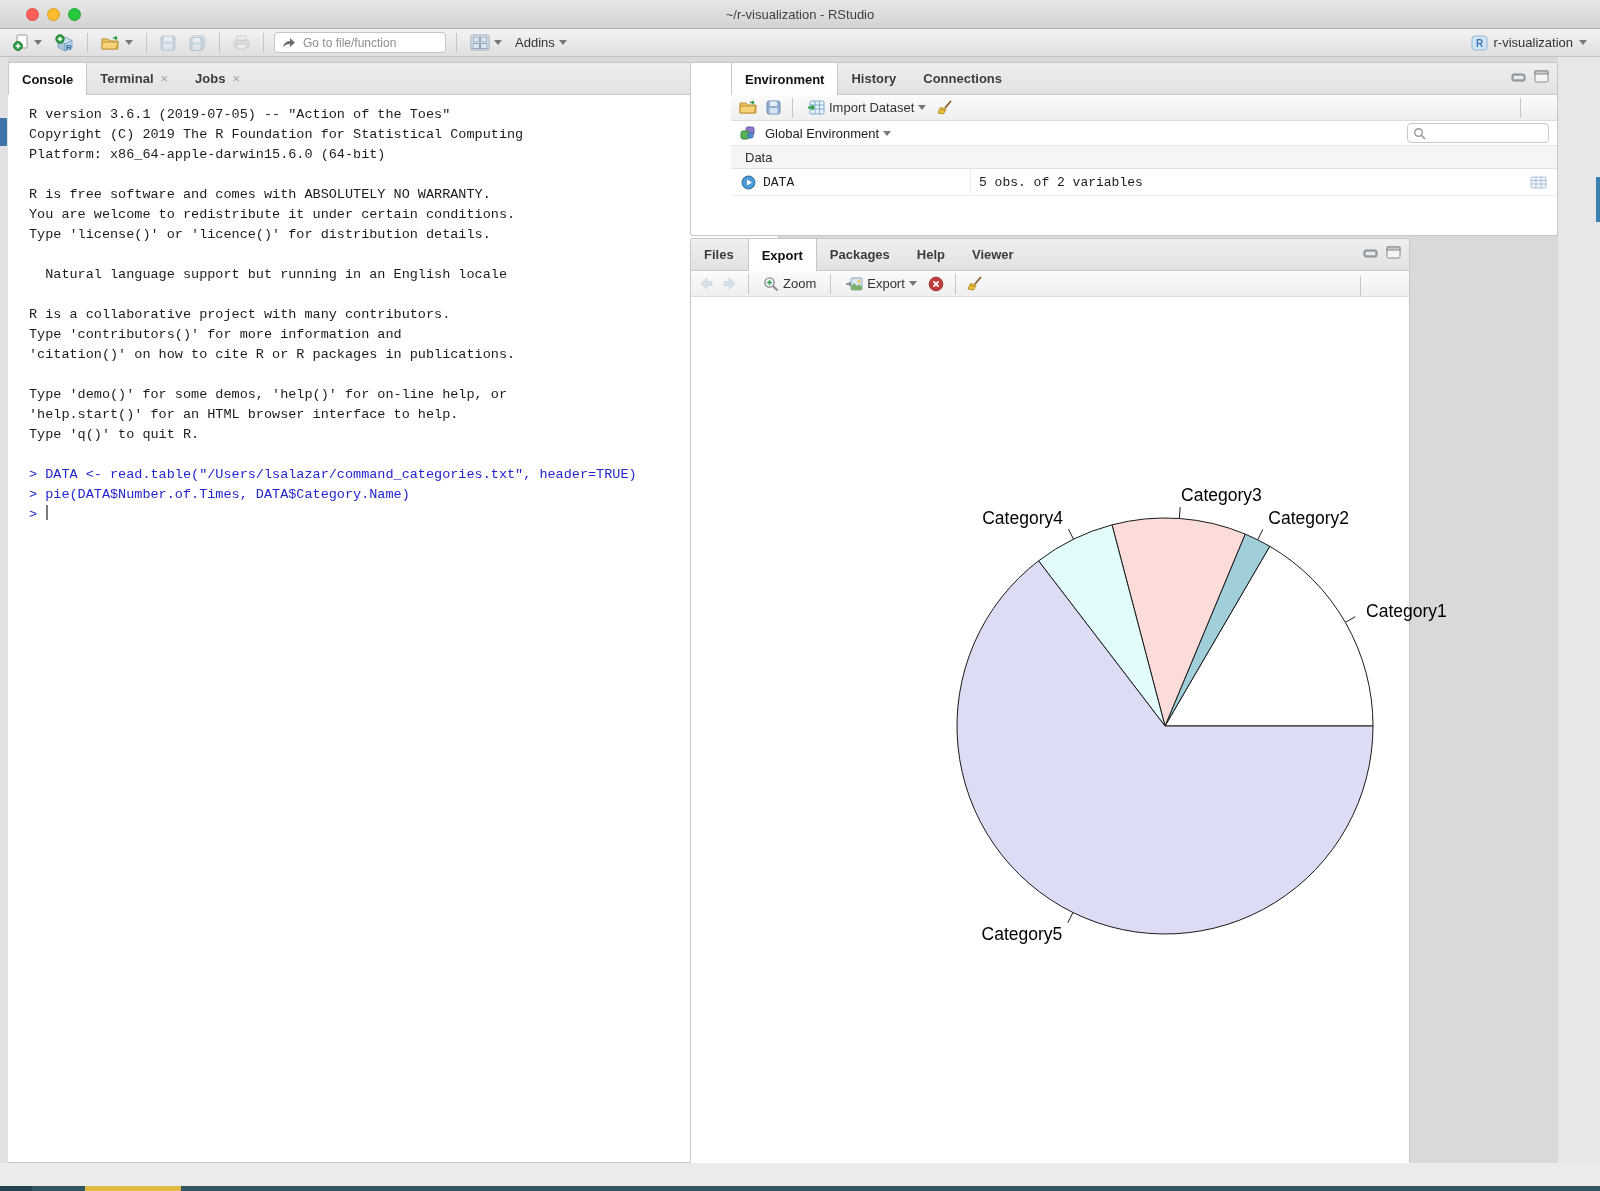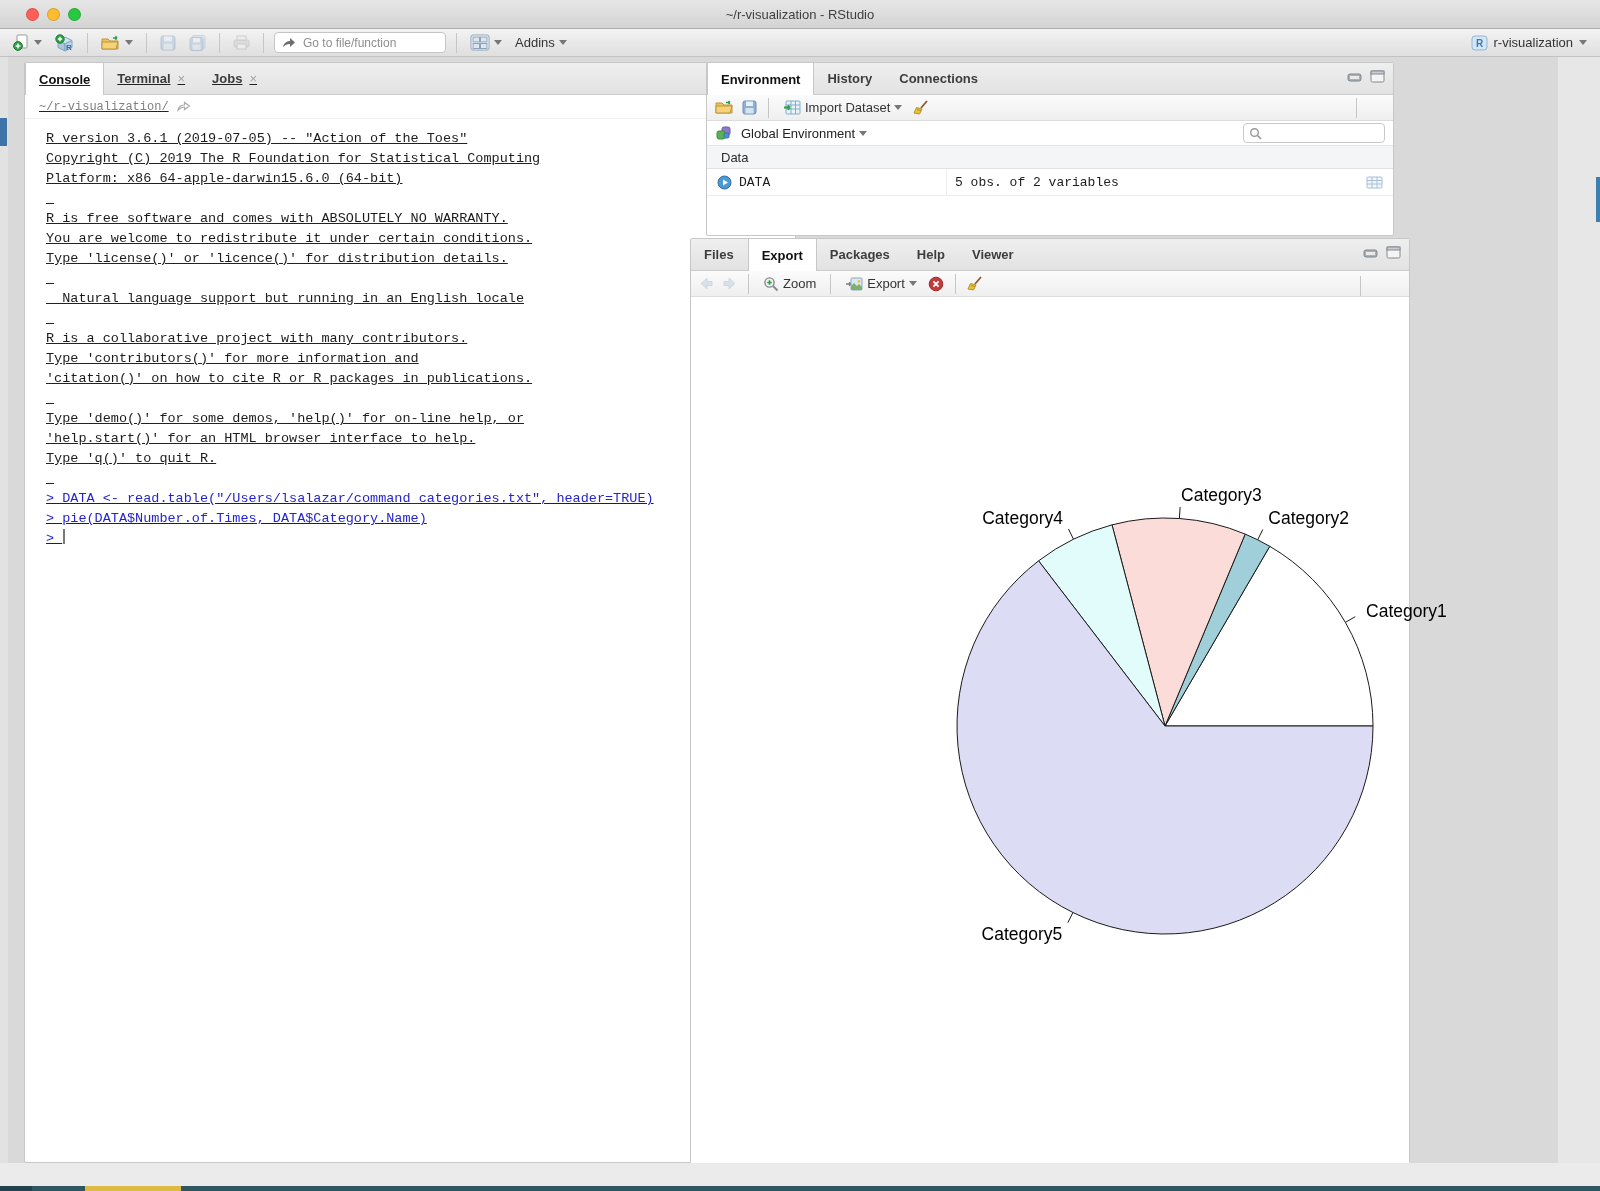--- a/index.html
+++ b/index.html
@@ -28,22 +28,22 @@
   .goto-box { display:flex; align-items:center; gap:7px; width:172px; height:21px;
     background:#fff; border:1px solid #C5C5C5; border-radius:4px; padding:0 7px; }
   .goto-box input { border:none; outline:none; width:130px; font-size:12px; color:#8b5cf6;
     font-family:"Liberation Sans",sans-serif; background:transparent; }
   .goto-box input::placeholder { color:#8E8E8E; }
   .toolbar-label { font-size:13px; color:#333; }
   .project-btn { margin-left:auto; display:flex; align-items:center; gap:6px; }
 
   
   .pane { position:absolute; background:#fff; border:1px solid #C7C7C7; border-radius:2px; }
-  #console-pane { left:24px;  top:62px;  width:772px; height:1101px;text-decoration:underline; }
-  #env-pane     { left:706px; top:62px; width:688px; height:174px; }
+  #console-pane { left:7px;  top:62px;  width:772px; height:1101px; }
+  #env-pane     { left:690px; top:62px; width:868px; height:174px;padding-left:40px; }
   #plots-pane   { left:690px; top:238px; width:720px; height:925px; }
 
   .tabbar { height:32px; background:linear-gradient(#EFEFEF,#E2E2E2);
     border-bottom:1px solid #CCCCCC; display:flex; align-items:stretch; position:relative; }
   .tab { display:flex; align-items:center; gap:7px; padding:0 13px; font-size:13px;
     font-weight:bold; color:#3D3D3D; border-right:1px solid transparent; }
   .tab.active { background:#fff; border-left:1px solid #C7C7C7; border-right:1px solid #C7C7C7;
     margin-bottom:-1px; color:#111; }
   .tab .close { color:#A3A3A3; font-size:13px; font-weight:normal; line-height:1; }
   .tab .close::after { content:"×"; }
@@ -223,34 +223,20 @@
       <span class="close"></span>
     </span>
     <span class="pane-ctrl">
       <span>
         <svg width="16" height="15" viewBox="0 0 16 15">
             <rect x="4" y="1" width="11" height="9" rx="1.5" fill="#F2F2F2" stroke="#8C8C8C"></rect>
             <rect x="1" y="5" width="11" height="9" rx="1.5" fill="#FBFBFB" stroke="#8C8C8C"></rect>
             <rect x="1" y="5" width="11" height="3" fill="#C9C9C9" stroke="#8C8C8C"></rect>
           </svg>
       </span>
-    </span>
-  </div>
-  <div class="console-path">
-    <span>~/r-visualization/</span>
-    <span>
-      <svg width="14" height="11" viewBox="0 0 14 11">
-          <path d="M1 9 C2 5 5.5 4 7.5 4 L7.5 1.5 L12.5 5 L7.5 8.5 L7.5 6 C5 6 3 7 1 9 Z" fill="none" stroke="#ABABAB" stroke-width="1.2"></path>
-        </svg>
-    </span>
-    <span style="margin-left:auto" class="disabled">
-      <svg width="15" height="15" viewBox="0 0 15 15">
-          <path d="M13 1 L7 8" stroke="#9A9A9A" stroke-width="1.6"></path>
-          <path d="M3 8 L8 9 L6 13 L1 13 Z" fill="#D8D8D8" stroke="#9A9A9A"></path>
-        </svg>
     </span>
   </div>
   <div id="console-lines"><div class="cline">R version 3.6.1 (2019-07-05) -- "Action of the Toes"</div><div class="cline">Copyright (C) 2019 The R Foundation for Statistical Computing</div><div class="cline">Platform: x86_64-apple-darwin15.6.0 (64-bit)</div><div class="cline">&nbsp;</div><div class="cline">R is free software and comes with ABSOLUTELY NO WARRANTY.</div><div class="cline">You are welcome to redistribute it under certain conditions.</div><div class="cline">Type 'license()' or 'licence()' for distribution details.</div><div class="cline">&nbsp;</div><div class="cline">  Natural language support but running in an English locale</div><div class="cline">&nbsp;</div><div class="cline">R is a collaborative project with many contributors.</div><div class="cline">Type 'contributors()' for more information and</div><div class="cline">'citation()' on how to cite R or R packages in publications.</div><div class="cline">&nbsp;</div><div class="cline">Type 'demo()' for some demos, 'help()' for on-line help, or</div><div class="cline">'help.start()' for an HTML browser interface to help.</div><div class="cline">Type 'q()' to quit R.</div><div class="cline">&nbsp;</div><div class="cline" style="color: rgb(37, 37, 205);">&gt; DATA &lt;- read.table("/Users/lsalazar/command_categories.txt", header=TRUE)</div><div class="cline" style="color: rgb(37, 37, 205);">&gt; pie(DATA$Number.of.Times, DATA$Category.Name)</div><div class="cline" style="color: rgb(37, 37, 205);">&gt; <span class="cursor"></span></div></div>
 </div>
 
 <div class="pane" id="env-pane">
   <div class="tabbar">
     <span class="tab active">
       <span>Environment</span>
     </span>

